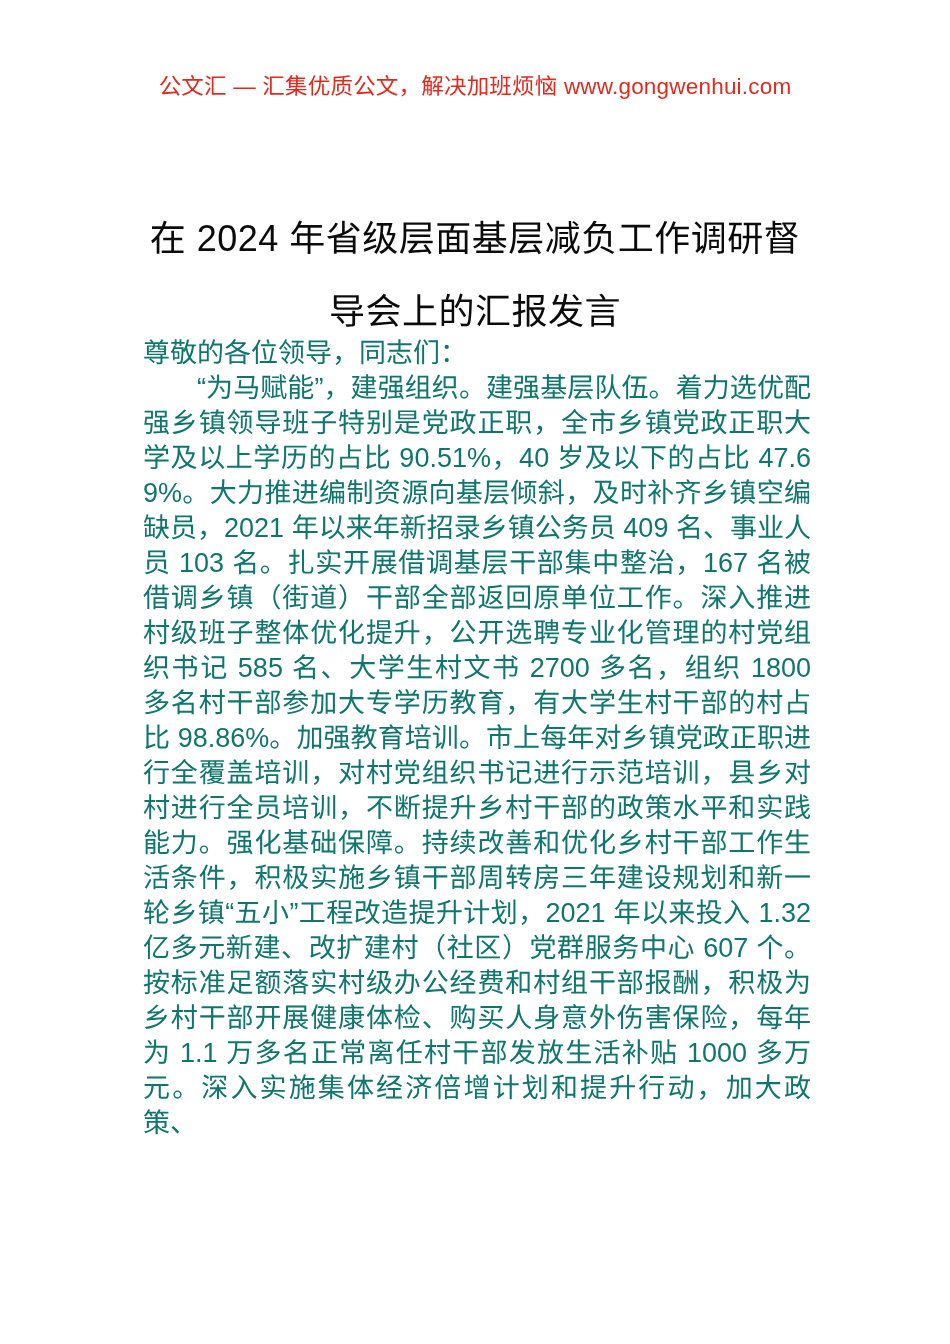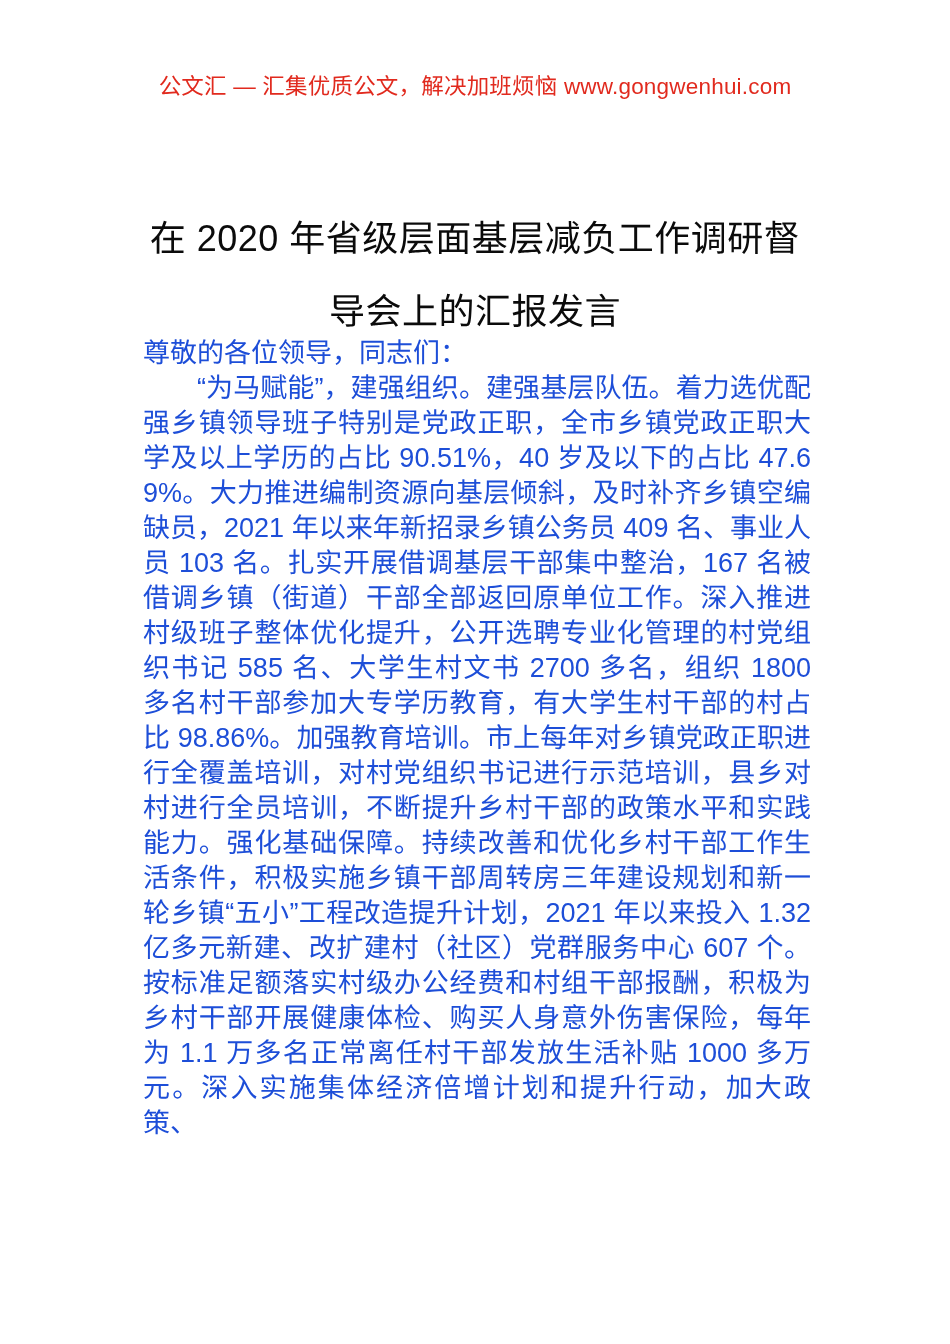--- a/index.html
+++ b/index.html
@@ -53,21 +53,21 @@
     letter-spacing: 0.5px;
     word-break: break-all;
   }
 
   
   .doc-body {
     position: absolute;
     top: 336px;
     left: 143px;
     width: 668px;
-    color: #1d4ed8;
+    color: #0f766e;
     font-size: 27px;
     line-height: 35px;
     font-weight: 400;
     letter-spacing: 0px;
   }
 
   .para {
     margin: 0;
     text-align: justify;
     text-align-last: left;
@@ -82,20 +82,20 @@
 </style>
 </head>
 <body>
 
 <div class="page">
 
   <div class="site-header">
     <span class="site-header-text">公文汇 — 汇集优质公文，解决加班烦恼 www.gongwenhui.com</span>
   </div>
 
-  <h1 class="doc-title">在 2020 年省级层面基层减负工作调研督导会上的汇报发言</h1>
+  <h1 class="doc-title">在 2024 年省级层面基层减负工作调研督导会上的汇报发言</h1>
 
   <div class="doc-body">
     <p class="para">尊敬的各位领导，同志们：</p>
     <p class="para indent">“为马赋能”，建强组织。建强基层队伍。着力选优配强乡镇领导班子特别是党政正职，全市乡镇党政正职大学及以上学历的占比 90.51%，40 岁及以下的占比 47.69%。大力推进编制资源向基层倾斜，及时补齐乡镇空编缺员，2021 年以来年新招录乡镇公务员 409 名、事业人员 103 名。扎实开展借调基层干部集中整治，167 名被借调乡镇（街道）干部全部返回原单位工作。深入推进村级班子整体优化提升，公开选聘专业化管理的村党组织书记 585 名、大学生村文书 2700 多名，组织 1800 多名村干部参加大专学历教育，有大学生村干部的村占比 98.86%。加强教育培训。市上每年对乡镇党政正职进行全覆盖培训，对村党组织书记进行示范培训，县乡对村进行全员培训，不断提升乡村干部的政策水平和实践能力。强化基础保障。持续改善和优化乡村干部工作生活条件，积极实施乡镇干部周转房三年建设规划和新一轮乡镇“五小”工程改造提升计划，2021 年以来投入 1.32 亿多元新建、改扩建村（社区）党群服务中心 607 个。按标准足额落实村级办公经费和村组干部报酬，积极为乡村干部开展健康体检、购买人身意外伤害保险，每年为 1.1 万多名正常离任村干部发放生活补贴 1000 多万元。深入实施集体经济倍增计划和提升行动，加大政策、</p>
   </div>
 
 </div>
 
 </body></html>

